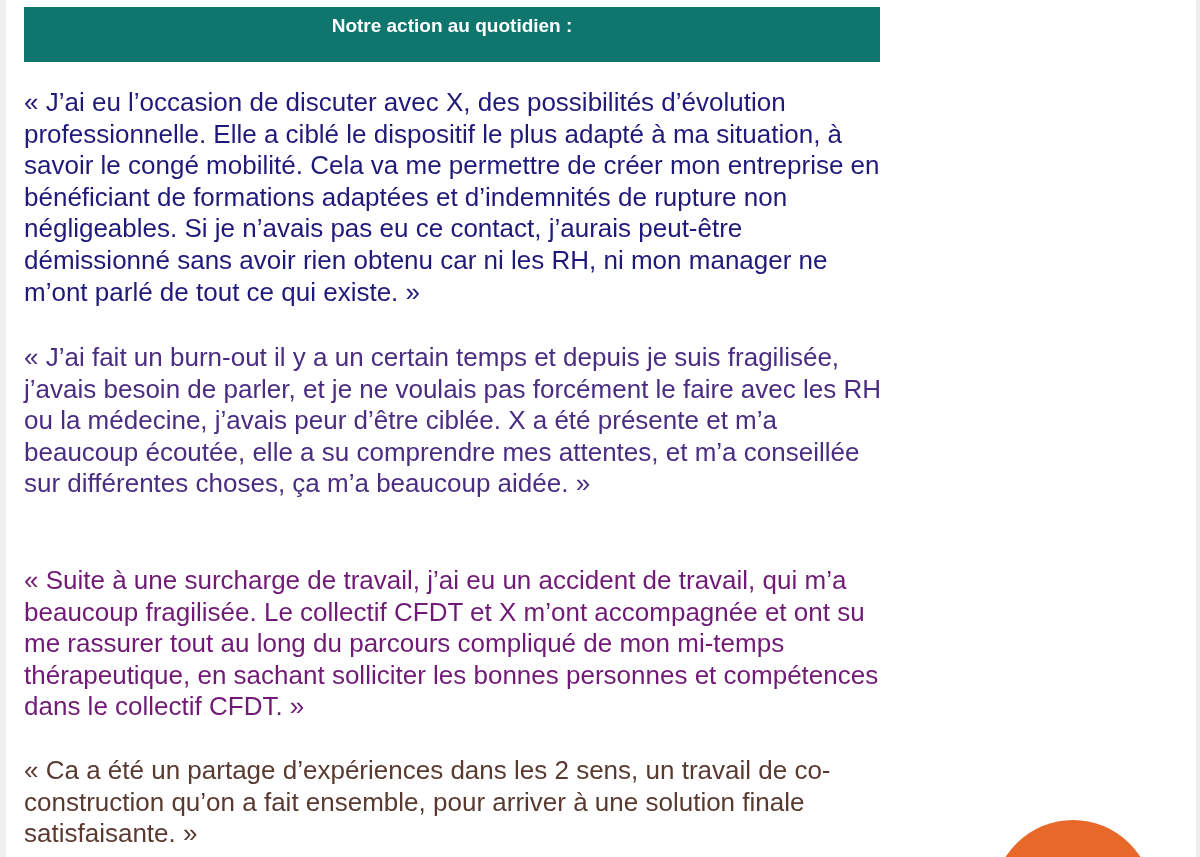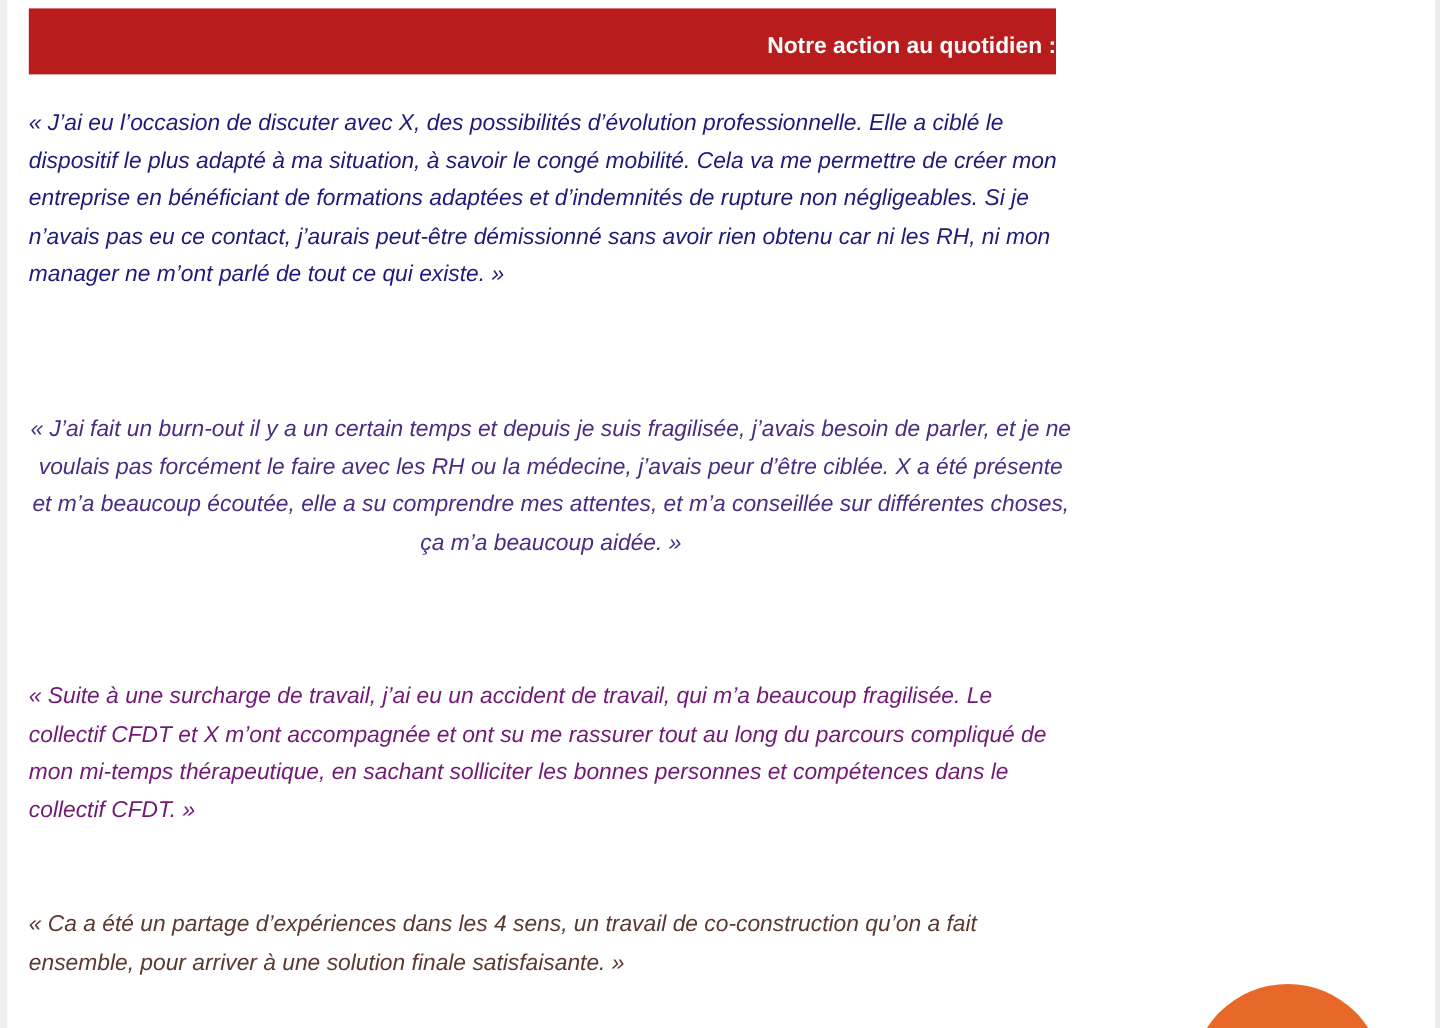--- a/index.html
+++ b/index.html
@@ -25,41 +25,40 @@
       right: 0; top: 0;
       width: 4px; height: 857px;
       background: #ededed;
     }
     .banner {
       position: absolute;
       left: 24px;
       top: 7px;
       width: 856px;
       height: 55px;
-      background: #b91c1c;
+      background: #0f766e;
       color: #ffffff;
-      text-align: right;
+      text-align: center;
       font-weight: bold;
       font-size: 19px;
       line-height: 24px;
-      padding-top: 20px;
+      padding-top: 7px;
       box-sizing: border-box;
     }
     .banner span { display: block; }
     .quote {
       position: absolute;
       left: 24px;
       width: 870px;
-      font-style: italic;
-      font-size: 19px;
+      font-size: 26px;
       line-height: 31.6px;
       margin: 0;
     }
     .q1 { top: 87px; color: #1f1a7a; }
-    .q2 { top: 342px; color: #4a2d82; text-align: center; }
+    .q2 { top: 342px; color: #4a2d82; }
     .q3 { top: 565px; color: #701a75; }
     .q4 { top: 755px; color: #5a3a30; }
     .deco-circle {
       position: absolute;
       left: 993px;
       top: 820px;
       width: 160px;
       height: 160px;
       border-radius: 50%;
       background: #e8682a;
@@ -71,15 +70,15 @@
 <div class="left-edge"></div>
 <div class="right-edge"></div>
 
 <div class="banner">
   <span>Notre action au quotidien :</span>
 </div>
 
 <p class="quote q1">« J’ai eu l’occasion de discuter avec X, des possibilités d’évolution professionnelle. Elle a ciblé le dispositif le plus adapté à ma situation, à savoir le congé mobilité. Cela va me permettre de créer mon entreprise en bénéficiant de formations adaptées et d’indemnités de rupture non négligeables. Si je n’avais pas eu ce contact, j’aurais peut-être démissionné sans avoir rien obtenu car ni les RH, ni mon manager ne m’ont parlé de tout ce qui existe. »</p>
 <p class="quote q2">« J’ai fait un burn-out il y a un certain temps et depuis je suis fragilisée, j’avais besoin de parler, et je ne voulais pas forcément le faire avec les RH ou la médecine, j’avais peur d’être ciblée. X a été présente et m’a beaucoup écoutée, elle a su comprendre mes attentes, et m’a conseillée sur différentes choses, ça m’a beaucoup aidée. »</p>
 <p class="quote q3">« Suite à une surcharge de travail, j’ai eu un accident de travail, qui m’a beaucoup fragilisée. Le collectif CFDT et X m’ont accompagnée et ont su me rassurer tout au long du parcours compliqué de mon mi-temps thérapeutique, en sachant solliciter les bonnes personnes et compétences dans le collectif CFDT. »</p>
-<p class="quote q4">« Ca a été un partage d’expériences dans les 4 sens, un travail de co-construction qu’on a fait ensemble, pour arriver à une solution finale satisfaisante. »</p>
+<p class="quote q4">« Ca a été un partage d’expériences dans les 2 sens, un travail de co-construction qu’on a fait ensemble, pour arriver à une solution finale satisfaisante. »</p>
 
 <div class="deco-circle"></div>
 
 </body></html>

